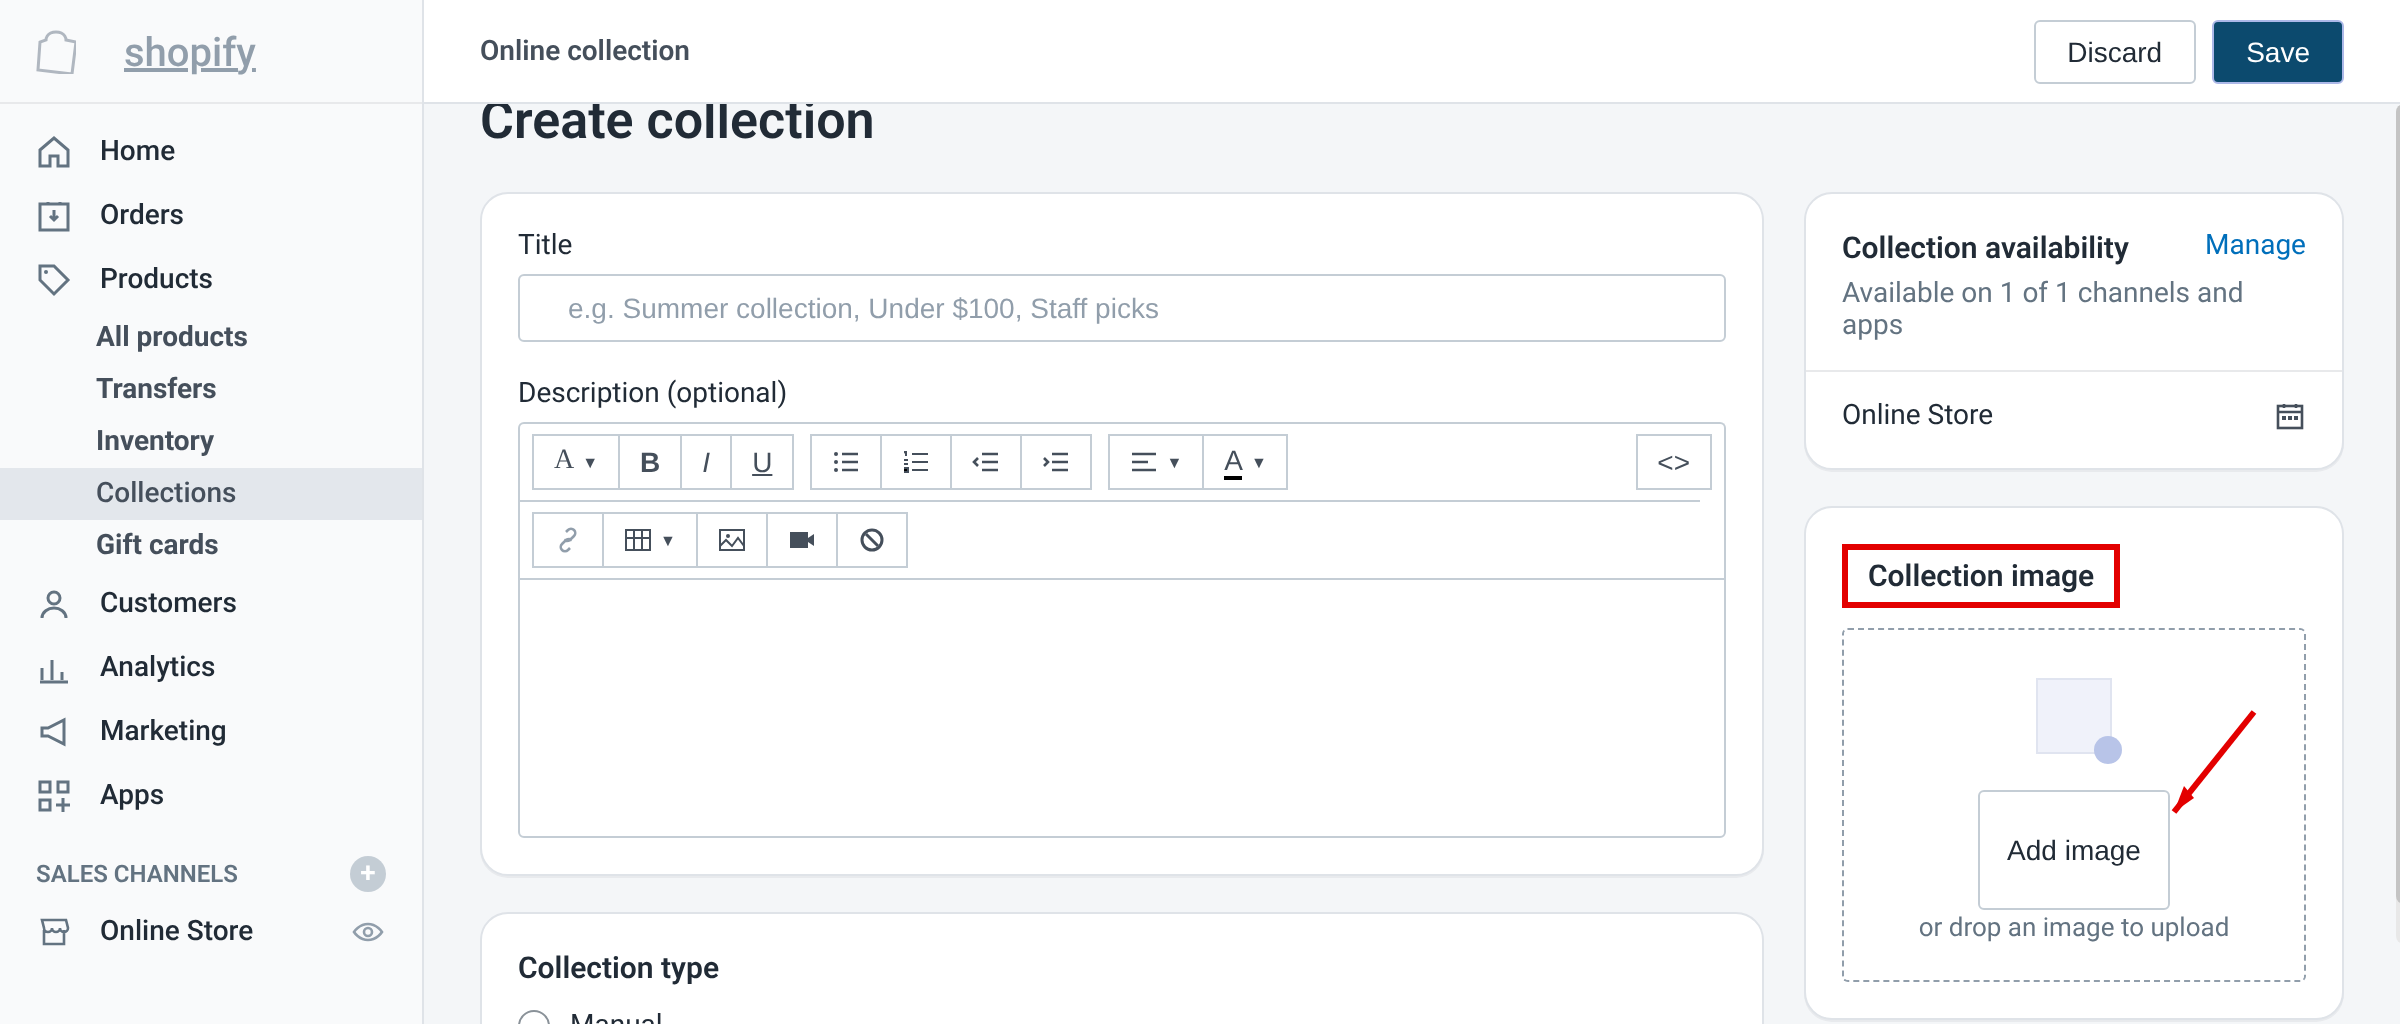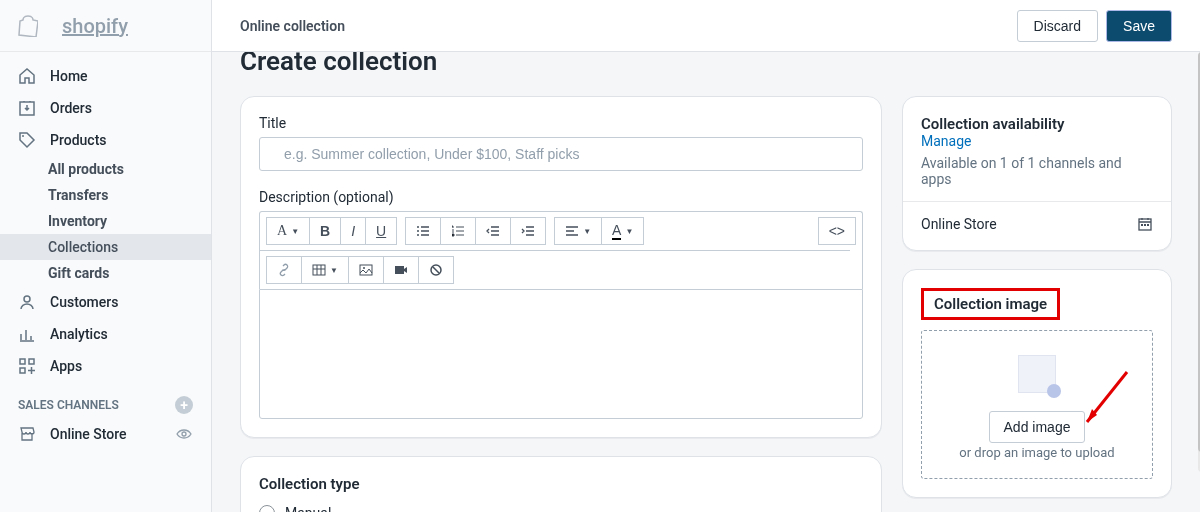--- a/index.html
+++ b/index.html
@@ -39,31 +39,31 @@
 .input::placeholder { color: #919eab; }
 
 .toolbar { border: 1px solid #c4cdd5; border-bottom: none; border-radius: 3px 3px 0 0; padding: 5px 6px; display: flex; flex-wrap: wrap; gap: 0; background: #fff; position: relative; }
 .tool-group { display: flex; }
 .tool-btn { border: 1px solid #c4cdd5; background: #fff; padding: 4px 10px; font-size: 14px; cursor: pointer; margin-left: -1px; display: flex; align-items: center; gap: 4px; color: #454f5b; height: 28px; }
 .tool-btn:first-child { margin-left: 0; }
 .caret-sm { font-size: 8px; }
 .code-btn { position: absolute; right: 6px; top: 5px; }
 .editor-area { border: 1px solid #c4cdd5; border-top: 1px solid #c4cdd5; border-radius: 0 0 3px 3px; min-height: 180px; background: #fff; }
 
-.side-card-head { display: flex; justify-content: space-between; align-items: start; margin-bottom: 6px; flex-direction: column; }
+.side-card-head { display: flex; justify-content: space-between; align-items: start; margin-bottom: 6px; }
 .side-title { font-weight: 600; font-size: 15px; }
 .manage-link { color: #006fbb; cursor: pointer; font-size: 14px; }
 .avail-text { color: #637381; font-size: 14px; margin-bottom: 14px; }
 .store-row { display: flex; justify-content: space-between; align-items: center; padding-top: 14px; border-top: 1px solid #e8e9eb; margin: 0 -18px -18px; padding: 14px 18px 18px;}
 
 .highlight-box { border: 3px solid #e30000; padding: 4px 10px; display: inline-block; margin-bottom: 10px; }
 .dashed-box { border: 1px dashed #919eab; border-radius: 3px; padding: 24px 12px 18px; text-align: center; position: relative; }
 .img-placeholder { width: 38px; height: 38px; background: #f0f2fa; border: 1px solid #e0e4f0; margin: 0 auto 18px; position: relative; }
 .img-placeholder:after { content: ""; position: absolute; right: -6px; bottom: -6px; width: 14px; height: 14px; border-radius: 50%; background: #b8c4e8; }
-.add-img-btn { border: 1px solid #c4cdd5; background: #fff; padding: 7px 14px; border-radius: 3px; cursor: pointer; font-size: 14px; color: #212b36; }
+.add-img-btn { border: 1px solid #c4cdd5; background: #fff; padding: 21px 14px; border-radius: 3px; cursor: pointer; font-size: 14px; color: #212b36; }
 .drop-text { color: #637381; font-size: 13px; margin-top: 2px; }
 
 .arrow-annot { position: absolute; top: 36px; right: 20px; pointer-events: none; }
 
 .radio-row { display: flex; align-items: center; gap: 10px; margin-top: 12px; }
 .radio-circle { width: 16px; height: 16px; border: 1px solid #8a9299; border-radius: 50%; }
 svg { display: block; }
 </style>
 </head>
 <body>
@@ -117,20 +117,28 @@
           </span>
         <span>Customers</span>
       </div>
       <div class="nav-item">
         <span class="nav-icon">
             <svg width="18" height="18" viewBox="0 0 18 18">
               <path d="M3 15V9m5 6V5m5 10v-4M2 16h14" fill="none" stroke="#637381" stroke-width="1.5"></path>
             </svg>
           </span>
         <span>Analytics</span>
+      </div>
+      <div class="nav-item">
+        <span class="nav-icon">
+            <svg width="18" height="18" viewBox="0 0 18 18">
+              <path d="M3 7v4l3 0 8 4V3l-8 4z" fill="none" stroke="#637381" stroke-width="1.5"></path>
+            </svg>
+          </span>
+        <span>Marketing</span>
       </div>
       <div class="nav-item">
         <span class="nav-icon">
             <svg width="18" height="18" viewBox="0 0 18 18">
               <rect x="2" y="2" width="5" height="5" fill="none" stroke="#637381" stroke-width="1.5"></rect>
               <rect x="11" y="2" width="5" height="5" fill="none" stroke="#637381" stroke-width="1.5"></rect>
               <rect x="2" y="11" width="5" height="5" fill="none" stroke="#637381" stroke-width="1.5"></rect>
               <path d="M13.5 10v7M10 13.5h7" stroke="#637381" stroke-width="1.5"></path>
             </svg>
           </span>

